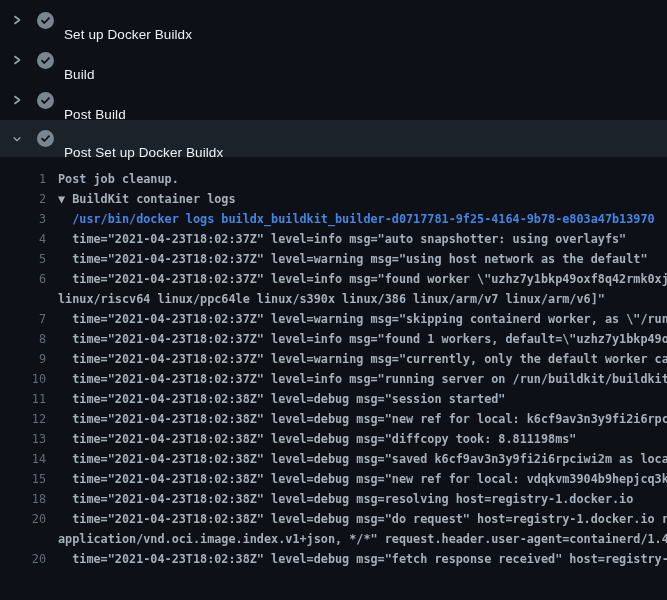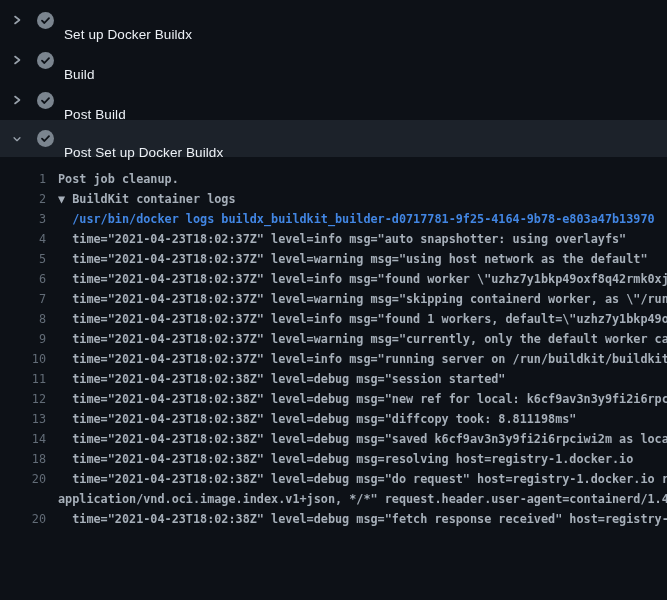--- a/index.html
+++ b/index.html
@@ -141,20 +141,24 @@
   <div class="row">
     <span class="num">5</span>
     <span class="txt normal">  time="2021-04-23T18:02:37Z" level=warning msg="using host network as the default"</span>
   </div>
 
   <div class="row">
     <span class="num">6</span>
     <span class="txt normal">  time="2021-04-23T18:02:37Z" level=info msg="found worker \"uzhz7y1bkp49oxf8q42rmk0xj</span>
   </div>
 
+  <div class="row">
+    <span class="num"></span>
+    <span class="txt continuation">linux/riscv64 linux/ppc64le linux/s390x linux/386 linux/arm/v7 linux/arm/v6]"</span>
+  </div>
 
   <div class="row">
     <span class="num">7</span>
     <span class="txt normal">  time="2021-04-23T18:02:37Z" level=warning msg="skipping containerd worker, as \"/run</span>
   </div>
 
   <div class="row">
     <span class="num">8</span>
     <span class="txt normal">  time="2021-04-23T18:02:37Z" level=info msg="found 1 workers, default=\"uzhz7y1bkp49ox</span>
   </div>
@@ -182,20 +186,24 @@
   <div class="row">
     <span class="num">13</span>
     <span class="txt normal">  time="2021-04-23T18:02:38Z" level=debug msg="diffcopy took: 8.811198ms"</span>
   </div>
 
   <div class="row">
     <span class="num">14</span>
     <span class="txt normal">  time="2021-04-23T18:02:38Z" level=debug msg="saved k6cf9av3n3y9fi2i6rpciwi2m as loca</span>
   </div>
 
+  <div class="row">
+    <span class="num">15</span>
+    <span class="txt normal">  time="2021-04-23T18:02:38Z" level=debug msg="new ref for local: vdqkvm3904b9hepjcq3k</span>
+  </div>
 
 
 
   <div class="row">
     <span class="num">18</span>
     <span class="txt normal">  time="2021-04-23T18:02:38Z" level=debug msg=resolving host=registry-1.docker.io</span>
   </div>
 
   <div class="row">
     <span class="num">20</span>

